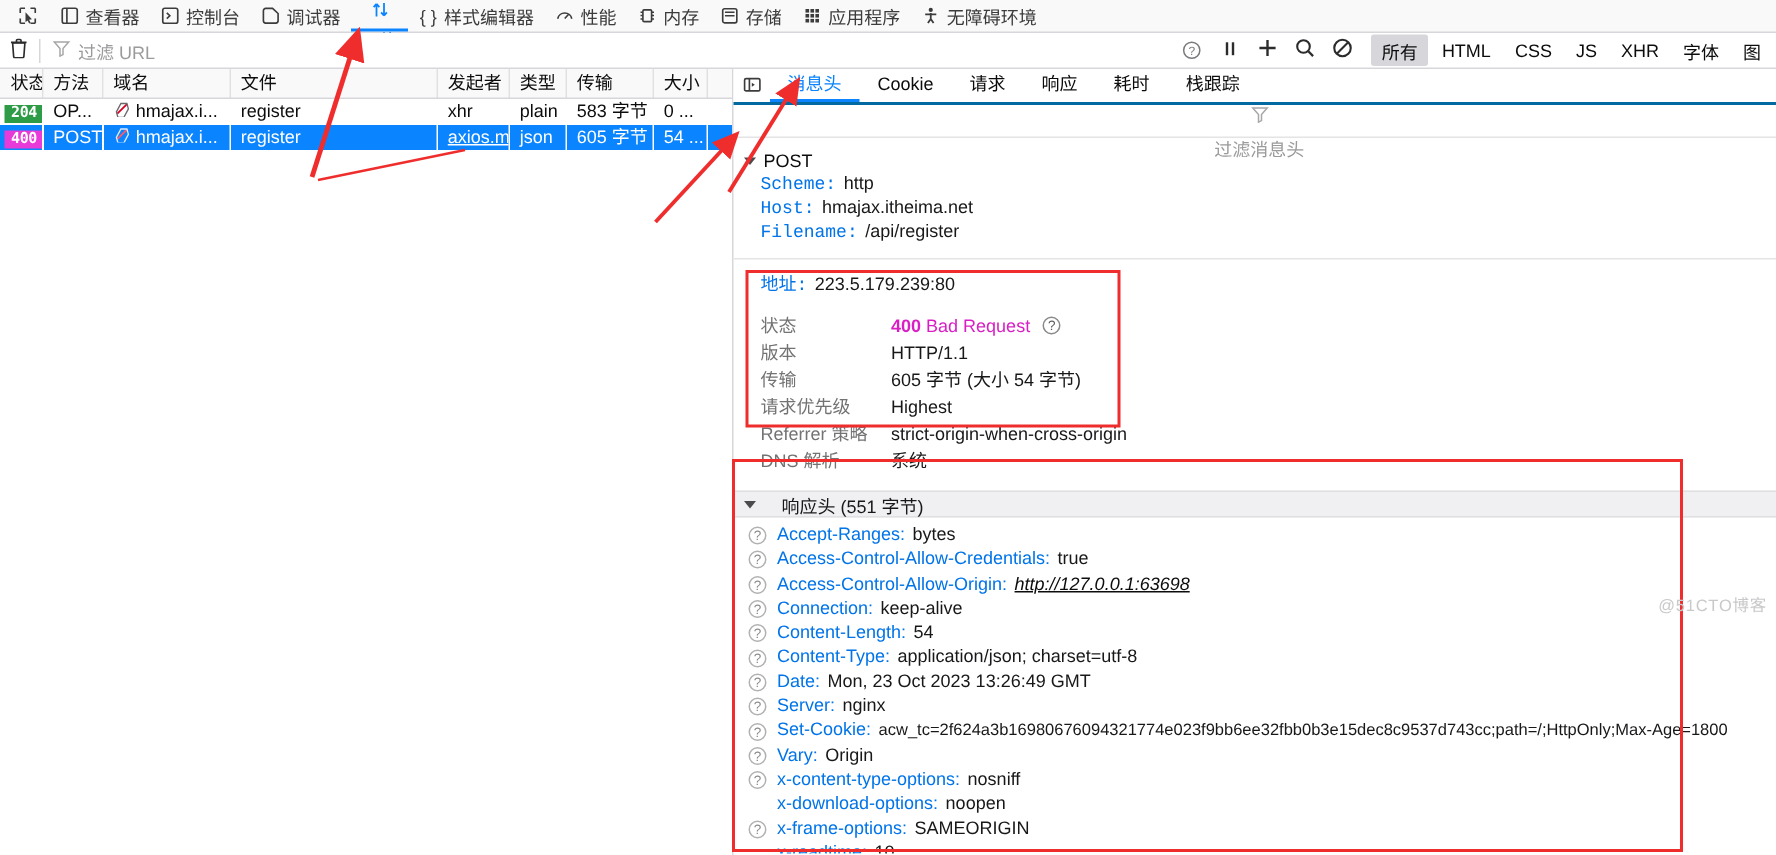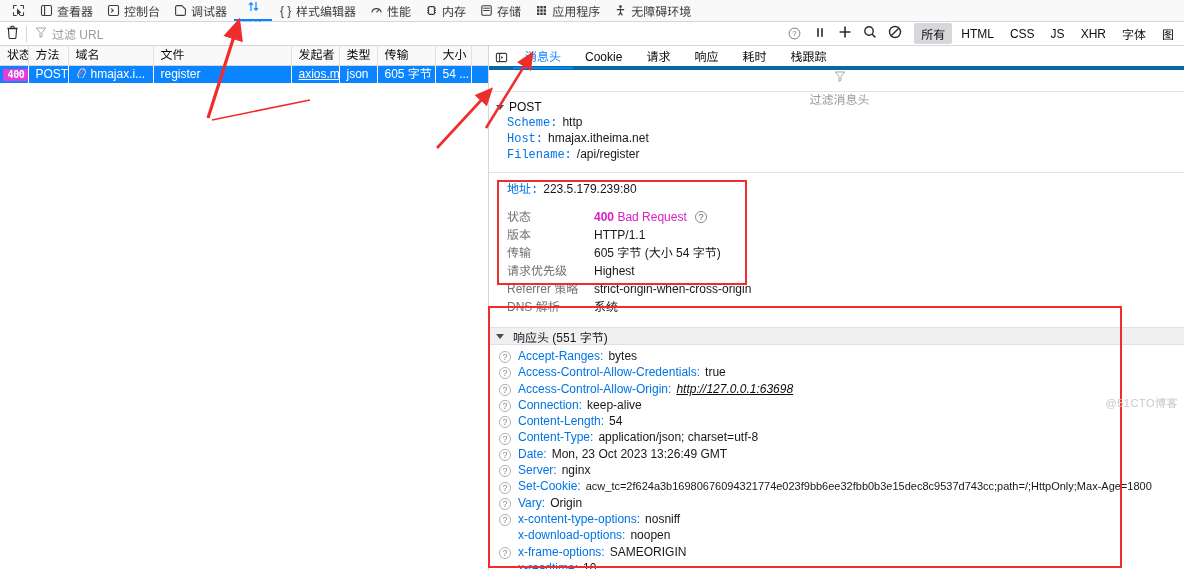--- a/index.html
+++ b/index.html
@@ -91,22 +91,22 @@
   .status-badge.ok { background: #2e9b47; }
   .status-badge.err { background: #e839d9; }
   .domain-cell { display: flex; align-items: center; gap: 4px; }
   .blocked-ico { flex: 0 0 auto; }
   .initiator-link { text-decoration: underline; }
   tr.req-row.selected .initiator-link { color: #ffffff; }
 
   
   .details { position: absolute; left: 488px; top: 46px; width: 696px; height: 524px; background: #fff; border-left: 1px solid #d7d7db; }
   .det-tabs {
-    height: 24px; display: flex; align-items: flex-start;
-    border-bottom: 4px solid #0369a1; background: #fff;
+    height: 24px; display: flex; align-items: flex-end;
+    border-bottom: 2px solid #0369a1; background: #fff;
   }
   .det-tab {
     height: 23px; line-height: 23px; padding: 0 12px;
     color: #0c0c0d; font-size: 12px; cursor: default; white-space: nowrap;
   }
   .det-tab.selected { color: #0a84ff; box-shadow: inset 0 -2px 0 #0a84ff; }
   .tab-icon-btn { width: 24px; height: 23px; display: flex; align-items: center; justify-content: center; }
   .det-filter {
     height: 22px; display: flex; align-items: center; gap: 5px; padding-left: 6px;
     border-bottom: 1px solid #e4e4e6; color: #9b9b9d; flex-direction: column;
@@ -134,21 +134,21 @@
   .sg-label { width: 87px; color: #737373; flex: 0 0 auto; }
   .sg-value { color: #18181a; }
   .sg-code { color: #d81ec4; font-weight: bold; }
   .sg-badge-q {
     display: inline-block; width: 12px; height: 12px; border-radius: 50%;
     border: 1px solid #8a8a8d; color: #5a5a5d; font-size: 9px;
     line-height: 10px; text-align: center; margin-left: 5px; vertical-align: 1px;
   }
 
   .section-bar {
-    display: flex; align-items: center; gap: 8px;
+    display: flex; align-items: center; gap: 16px;
     height: 18px; padding-left: 6px;
     background: #f0f0f2; border-top: 1px solid #e0e0e2; border-bottom: 1px solid #e0e0e2;
     font-size: 12px; color: #18181a;
   }
   .hdr-row { display: flex; align-items: baseline; height: 16.3px; padding-left: 10px; font-size: 12px; }
   .q-ico {
     flex: 0 0 auto; width: 12px; height: 12px; border-radius: 50%;
     border: 1px solid #b1b1b3; color: #8a8a8d; font-size: 9px;
     line-height: 10px; text-align: center; margin-right: 7px; align-self: center;
   }
@@ -379,20 +379,43 @@
           <th>域名</th>
           <th>文件</th>
           <th>发起者</th>
           <th>类型</th>
           <th>传输</th>
           <th>大小</th>
           <th></th>
         </tr>
       </thead>
       <tbody>
+        <tr class="req-row">
+          <td style="padding-left:3px;">
+            <span class="status-badge ok">204</span>
+          </td>
+          <td>OP...</td>
+          <td>
+            <span class="domain-cell">
+              <span class="blocked-ico">
+                <svg width="11" height="11" viewBox="0 0 11 11">
+                    <path d="M2.2 8.8L8.8 2.2" stroke="#d70022" stroke-width="1.2"></path>
+                    <path d="M1.6 7.6l3-5.6h4l1 3.6-3 5.6h-4z" stroke="#6a6a6d" stroke-width=".9" fill="none"></path>
+                  </svg>
+              </span>
+              <span>hmajax.i...</span>
+            </span>
+          </td>
+          <td>register</td>
+          <td>xhr</td>
+          <td>plain</td>
+          <td>583 字节</td>
+          <td>0 ...</td>
+          <td></td>
+        </tr>
         <tr class="req-row selected">
           <td style="padding-left:3px;">
             <span class="status-badge err">400</span>
           </td>
           <td>POST</td>
           <td>
             <span class="domain-cell">
               <span class="blocked-ico">
                 <svg width="11" height="11" viewBox="0 0 11 11">
                     <path d="M2.2 8.8L8.8 2.2" stroke="#ff5a66" stroke-width="1.2"></path>

